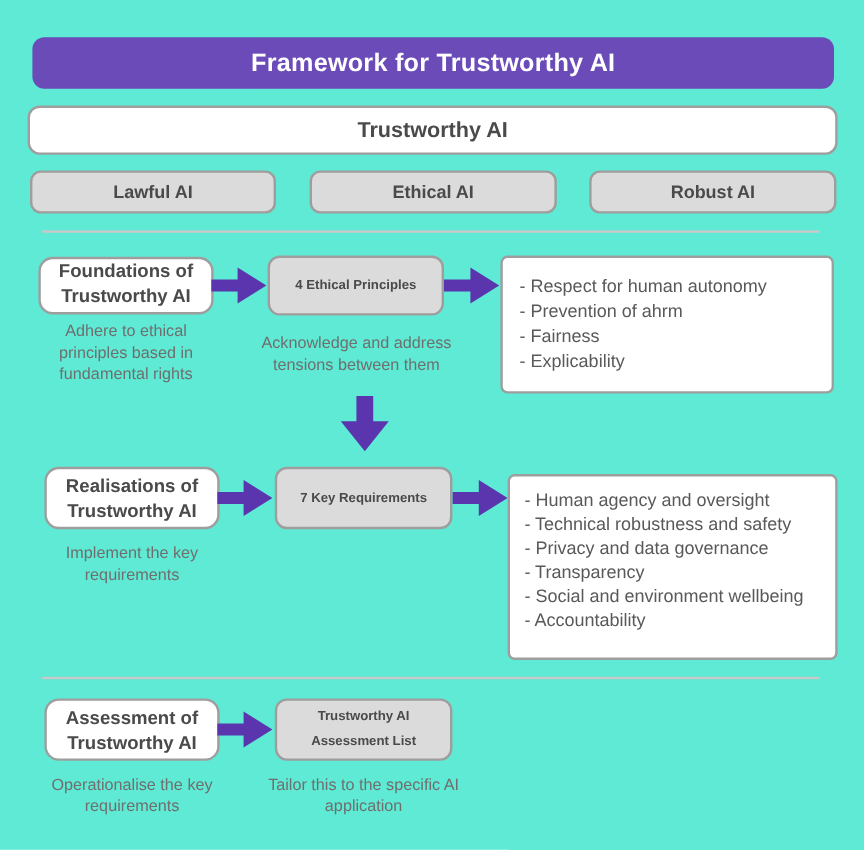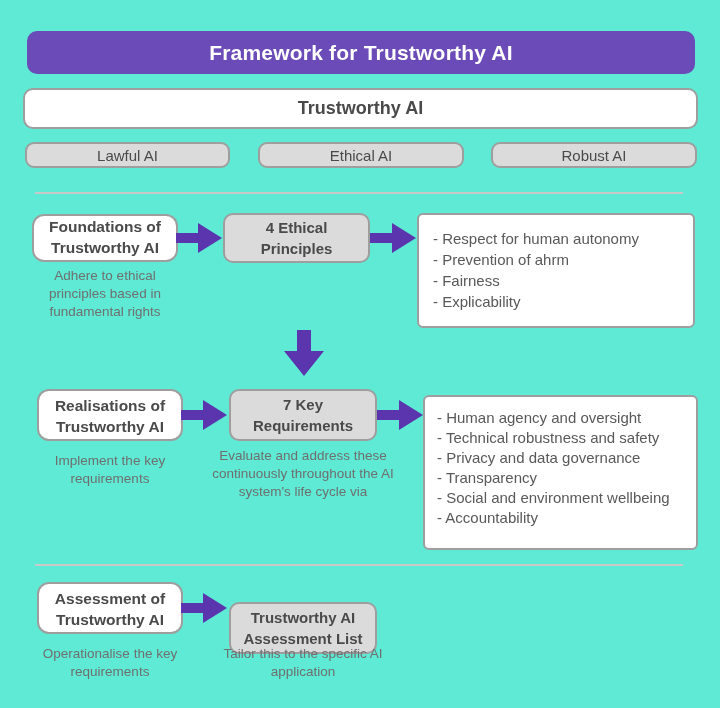--- a/index.html
+++ b/index.html
@@ -22,42 +22,42 @@
     display:flex;align-items:center;justify-content:center;
     color:#fff;font-size:21px;font-weight:bold;letter-spacing:.2px;
   }
   .main-box{
     position:absolute;left:23px;top:88px;width:675px;height:41px;
     background:#fff;border:2px solid var(--border-gray);border-radius:10px;
     display:flex;align-items:center;justify-content:center;
     color:var(--title-text);font-size:18px;font-weight:bold;text-align:right;
   }
   .pillar{
-    position:absolute;top:142px;height:26px;
+    position:absolute;top:142px;height:36px;
     background:var(--box-gray);border:2px solid var(--border-gray);border-radius:9px;
     display:flex;align-items:center;justify-content:center;
-    color:var(--title-text);font-size:15px;font-weight:normal;
+    color:var(--title-text);font-size:15px;font-weight:bold;
   }
   .pillar.p0{left:25px;width:205px;}
   .pillar.p1{left:258px;width:206px;}
   .pillar.p2{left:491px;width:206px;}
 
   .divider{position:absolute;left:35px;width:648px;height:2px;background:var(--divider);}
   .divider.d1{top:192px;}
   .divider.d2{top:564px;}
 
   .stage-box{
     position:absolute;background:#fff;border:2px solid var(--border-gray);border-radius:12px;
     display:flex;align-items:flex-end;justify-content:center;text-align:center;
     color:var(--title-text);font-size:15.5px;font-weight:bold;line-height:21px;padding:2px 8px;
   }
   .proc-box{
     position:absolute;background:var(--box-gray);border:2px solid var(--border-gray);border-radius:10px;
     display:flex;align-items:center;justify-content:center;text-align:center;
-    color:var(--title-text);font-size:15px;font-weight:bold;line-height:21px;padding:2px 6px;
+    color:var(--title-text);font-size:11px;font-weight:bold;line-height:21px;padding:2px 6px;
   }
   .list-box{
     position:absolute;background:#fff;border:2px solid var(--border-gray);border-radius:6px;
     color:var(--list-text);font-size:15px;
   }
   .list-box ul{list-style:none;}
   .list1 ul{padding:13px 8px 0 14px;}
   .list2 ul{padding:11px 8px 0 12px;}
   .list1 li{line-height:21px;}
   .list2 li{line-height:20px;}
@@ -83,21 +83,21 @@
   .ar3{left:181px;top:398px;}
   .proc2{left:229px;top:389px;width:148px;height:52px;}
   .ar4{left:377px;top:398px;}
   .list2{left:423px;top:395px;width:275px;height:155px;}
   .note-s2{left:30px;top:452px;width:160px;}
   .note-p2{left:208px;top:447px;width:190px;}
 
   
   .stage3{left:37px;top:582px;width:146px;height:52px;}
   .ar5{left:181px;top:591px;}
-  .proc3{left:229px;top:582px;width:148px;height:52px;margin-top:20px;}
+  .proc3{left:229px;top:582px;width:148px;height:52px;}
   .note-s3{left:30px;top:645px;width:160px;}
   .note-p3{left:208px;top:645px;width:190px;}
 </style>
 </head>
 <body>
 
 <div class="canvas">
 
   <div class="header-bar">
     <span>Framework for Trustworthy AI</span>
@@ -133,20 +133,21 @@
     </svg>
   <div class="list-box list1">
     <ul>
       <li>- Respect for human autonomy</li>
       <li>- Prevention of ahrm</li>
       <li>- Fairness</li>
       <li>- Explicability</li>
     </ul>
   </div>
   <div class="note note-s1">Adhere to ethical principles based in fundamental rights</div>
+  <div class="note note-p1">Acknowledge and address tensions between them</div>
 
   <svg class="arrow ar-down" width="42" height="47" viewBox="0 0 42 47">
       <path d="M14,0 H28 V21 H41 L21,46 L1,21 H14 Z"></path>
     </svg>
 
   <div class="stage-box stage2">
     <span>Realisations of Trustworthy AI</span>
   </div>
   <svg class="arrow ar3" width="46" height="34" viewBox="0 0 46 34">
       <path d="M0,12 H22 V2 L46,17 L22,32 V22 H0 Z"></path>
@@ -161,21 +162,20 @@
     <ul>
       <li>- Human agency and oversight</li>
       <li>- Technical robustness and safety</li>
       <li>- Privacy and data governance</li>
       <li>- Transparency</li>
       <li>- Social and environment wellbeing</li>
       <li>- Accountability</li>
     </ul>
   </div>
   <div class="note note-s2">Implement the key requirements</div>
-  <div class="note note-p2">Evaluate and address these continuously throughout the AI system's life cycle via</div>
 
   <div class="divider d2"></div>
 
   <div class="stage-box stage3">
     <span>Assessment of Trustworthy AI</span>
   </div>
   <svg class="arrow ar5" width="46" height="34" viewBox="0 0 46 34">
       <path d="M0,12 H22 V2 L46,17 L22,32 V22 H0 Z"></path>
     </svg>
   <div class="proc-box proc3">

